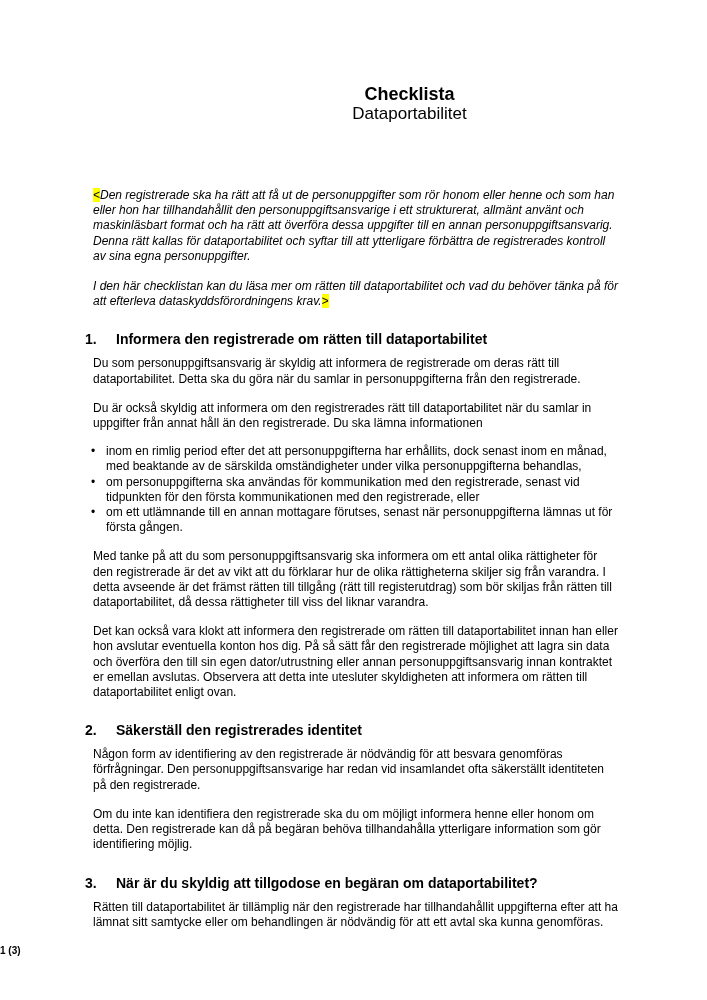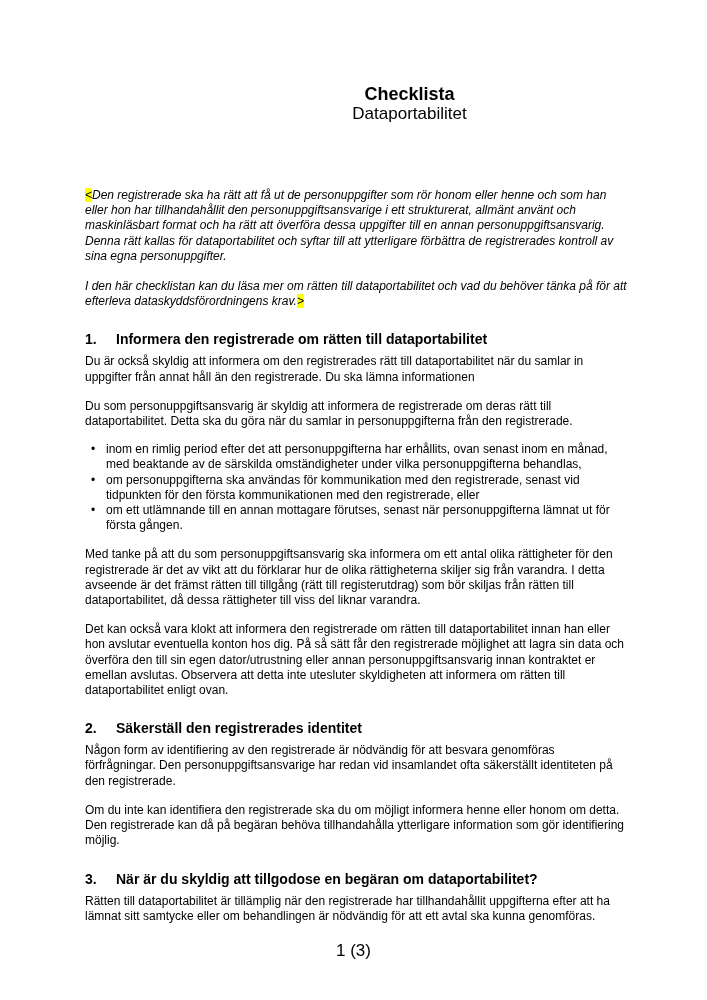--- a/index.html
+++ b/index.html
@@ -37,21 +37,21 @@
   }
   .intro {
     margin-top: 66px;
     font-style: italic;
   }
   .intro .para + .para {
     margin-top: 15px;
     font-style: italic;
   }
   .para {
-    margin: 0;
+    margin: 8px;
   }
   .section {
     margin: 0;
   }
   .section-heading {
     display: flex;
     margin-top: 22px;
     margin-bottom: 6px;
     font-size: 14px;
     font-weight: bold;
@@ -78,23 +78,23 @@
     flex: 1 1 auto;
   }
   .hl {
     background: var(--hl-color, #ffff00);
   }
   .footer {
     position: absolute;
     left: 0;
     right: 0;
     top: 944px;
-    text-align: center;
-    font-size: 17px;
+    font-size: 10px;
     line-height: 14px;
+    font-weight: bold;
   }
 </style>
 </head>
 <body>
 
 <div class="page">
 
   <div class="title-block">
     <div class="doc-title">Checklista</div>
     <div class="doc-subtitle">Dataportabilitet</div>
@@ -105,34 +105,34 @@
     <div class="intro">
       <p class="para"><span class="hl">&lt;</span><span>Den registrerade ska ha rätt att få ut de personuppgifter som rör honom eller henne och som han eller hon har tillhandahållit den personuppgiftsansvarige i ett strukturerat, allmänt använt och maskinläsbart format och ha rätt att överföra dessa uppgifter till en annan personuppgiftsansvarig. Denna rätt kallas för dataportabilitet och syftar till att ytterligare förbättra de registrerades kontroll av sina egna personuppgifter.</span></p>
       <p class="para"><span>I den här checklistan kan du läsa mer om rätten till dataportabilitet och vad du behöver tänka på för att efterleva dataskyddsförordningens krav.</span><span class="hl">&gt;</span></p>
     </div>
 
     <div class="section">
       <div class="section-heading">
         <span class="section-number">1.</span>
         <span class="section-title">Informera den registrerade om rätten till dataportabilitet</span>
       </div>
+      <p class="para">Du som personuppgiftsansvarig är skyldig att informera de registrerade om deras rätt till dataportabilitet. Detta ska du göra när du samlar in personuppgifterna från den registrerade.</p>
       <p class="para">Du är också skyldig att informera om den registrerades rätt till dataportabilitet när du samlar in uppgifter från annat håll än den registrerade. Du ska lämna informationen</p>
-      <p class="para">Du som personuppgiftsansvarig är skyldig att informera de registrerade om deras rätt till dataportabilitet. Detta ska du göra när du samlar in personuppgifterna från den registrerade.</p>
       <div class="bullets">
         <div class="bullet">
           <span class="bullet-dot">•</span>
-          <span class="bullet-text">inom en rimlig period efter det att personuppgifterna har erhållits, ovan senast inom en månad, med beaktande av de särskilda omständigheter under vilka personuppgifterna behandlas,</span>
+          <span class="bullet-text">inom en rimlig period efter det att personuppgifterna har erhållits, dock senast inom en månad, med beaktande av de särskilda omständigheter under vilka personuppgifterna behandlas,</span>
         </div>
         <div class="bullet">
           <span class="bullet-dot">•</span>
           <span class="bullet-text">om personuppgifterna ska användas för kommunikation med den registrerade, senast vid tidpunkten för den första kommunikationen med den registrerade, eller</span>
         </div>
         <div class="bullet">
           <span class="bullet-dot">•</span>
-          <span class="bullet-text">om ett utlämnande till en annan mottagare förutses, senast när personuppgifterna lämnat ut för första gången.</span>
+          <span class="bullet-text">om ett utlämnande till en annan mottagare förutses, senast när personuppgifterna lämnas ut för första gången.</span>
         </div>
       </div>
       <p class="para">Med tanke på att du som personuppgiftsansvarig ska informera om ett antal olika rättigheter för den registrerade är det av vikt att du förklarar hur de olika rättigheterna skiljer sig från varandra. I detta avseende är det främst rätten till tillgång (rätt till registerutdrag) som bör skiljas från rätten till dataportabilitet, då dessa rättigheter till viss del liknar varandra.</p>
       <p class="para">Det kan också vara klokt att informera den registrerade om rätten till dataportabilitet innan han eller hon avslutar eventuella konton hos dig. På så sätt får den registrerade möjlighet att lagra sin data och överföra den till sin egen dator/utrustning eller annan personuppgiftsansvarig innan kontraktet er emellan avslutas. Observera att detta inte utesluter skyldigheten att informera om rätten till dataportabilitet enligt ovan.</p>
     </div>
 
     <div class="section">
       <div class="section-heading">
         <span class="section-number">2.</span>
         <span class="section-title">Säkerställ den registrerades identitet</span>

